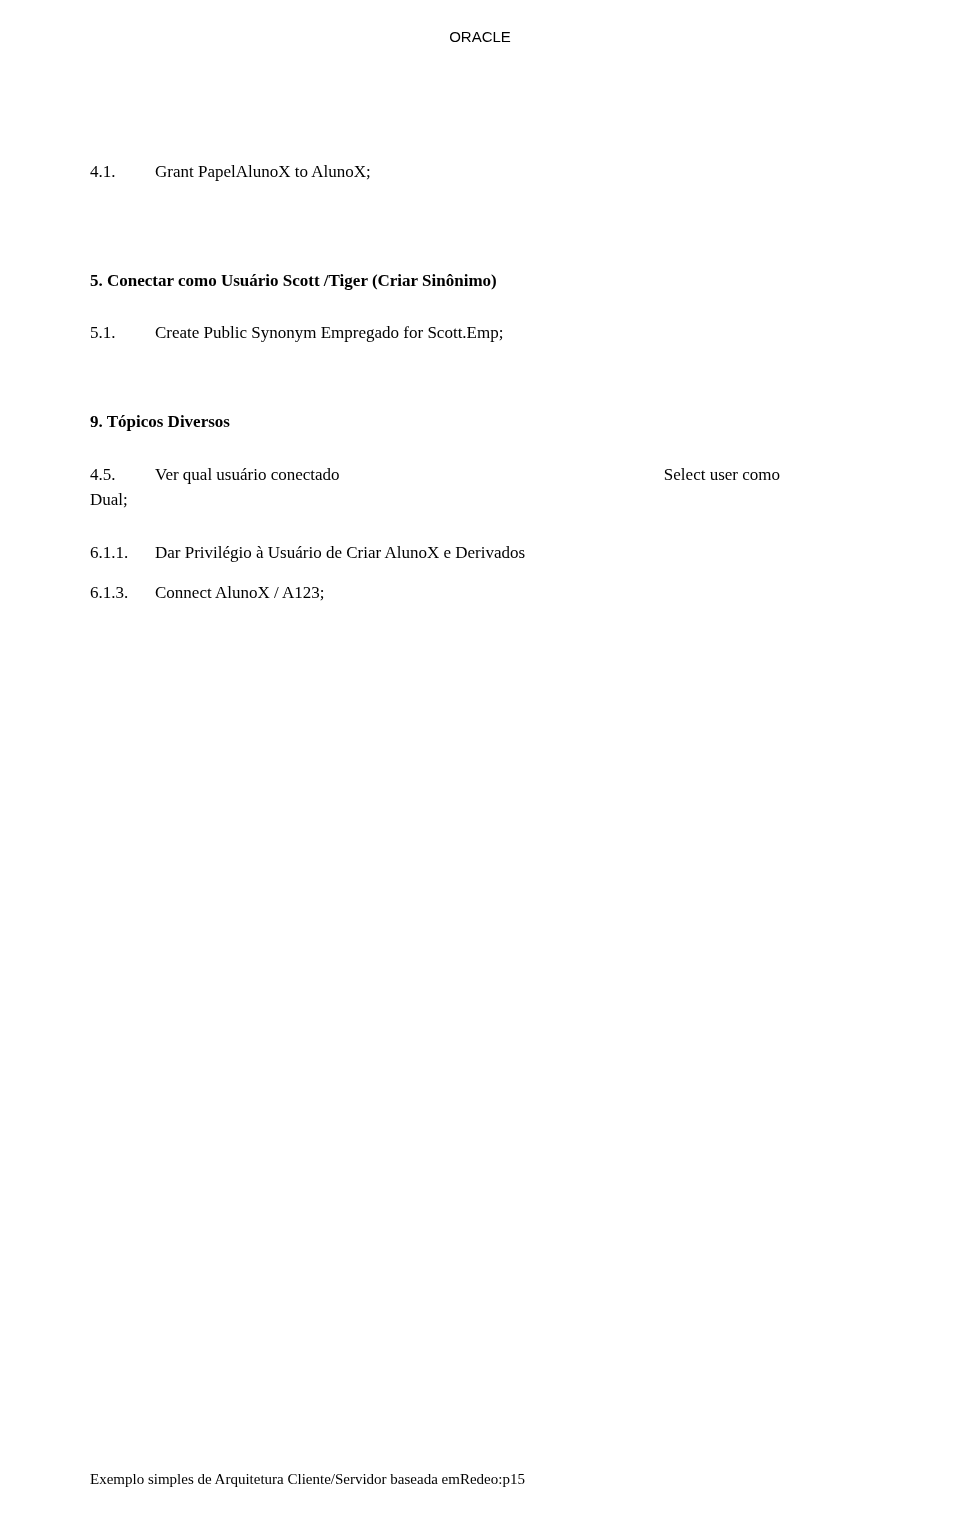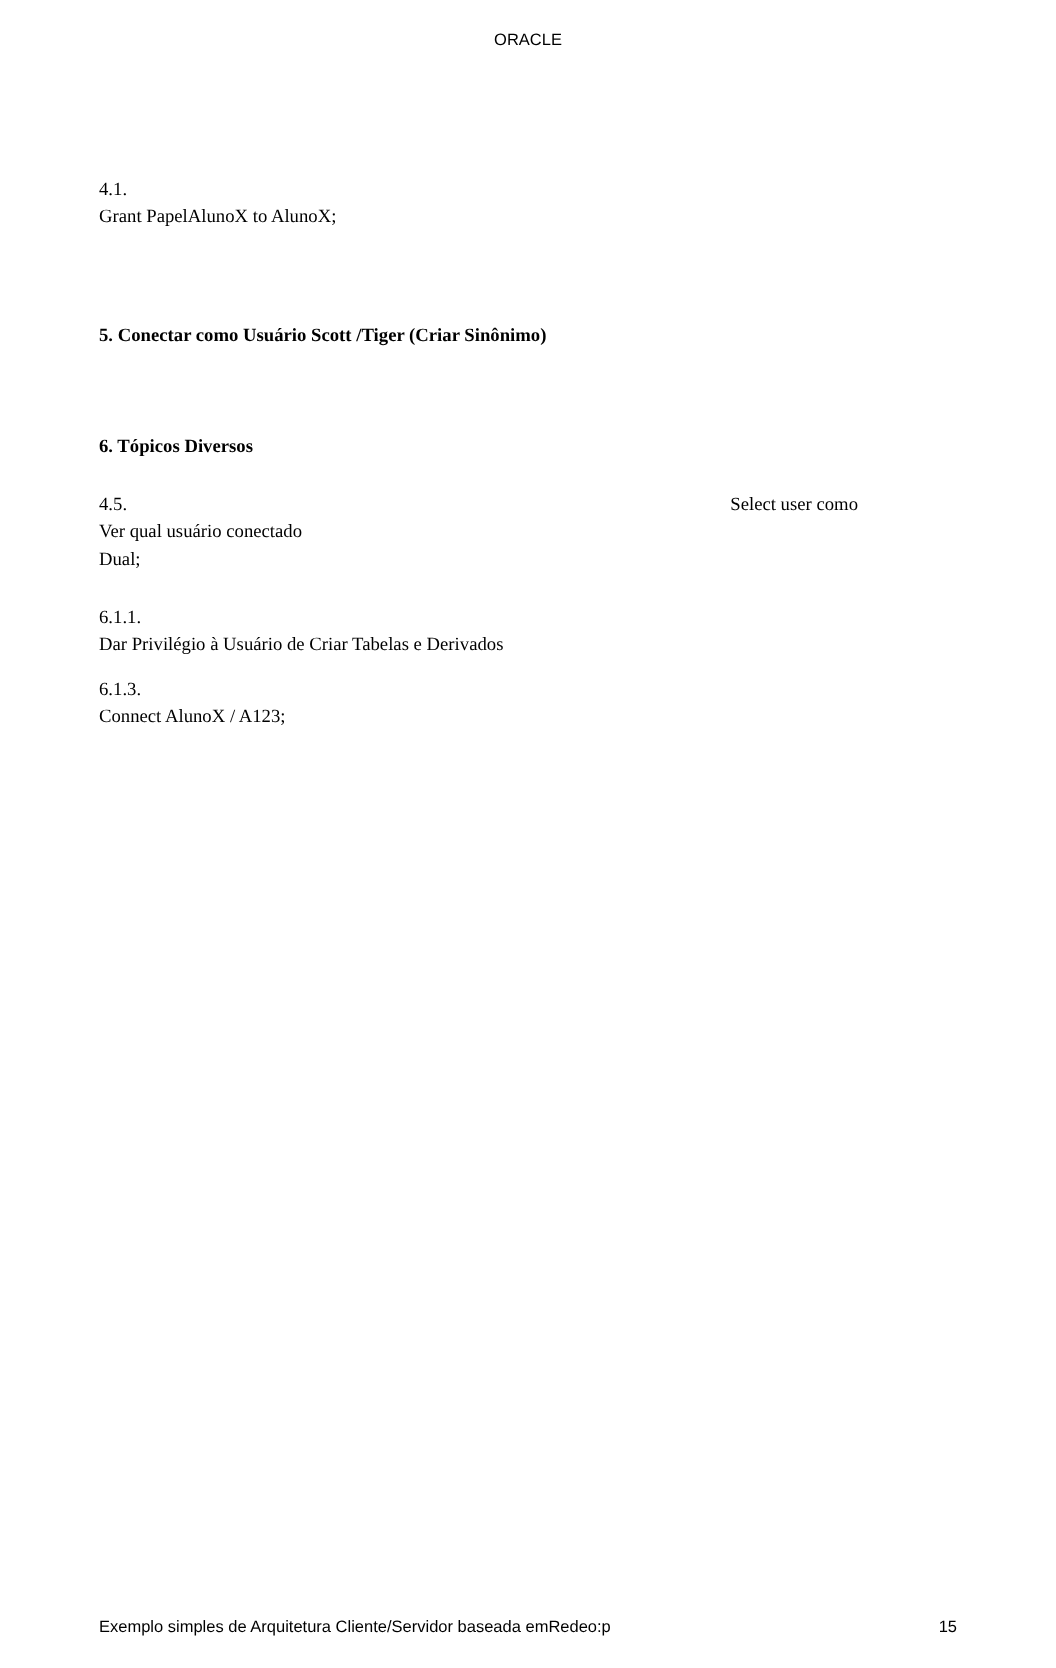--- a/index.html
+++ b/index.html
@@ -24,21 +24,20 @@
     .content {
       padding: 115px 90px 0 90px;
       font-size: 17px;
       line-height: 1.45;
     }
     .item {
       margin-bottom: 16px;
     }
     .item-row {
       display: flex;
-      flex-direction: column;
     }
     .item-num {
       min-width: 65px;
       flex-shrink: 0;
     }
     .item-text {
       flex: 1;
     }
     .bold {
       font-weight: bold;
@@ -57,24 +56,23 @@
     .dual-row {
       display: block;
       margin-top: 1px;
     }
     .footer {
       position: absolute;
       bottom: 28px;
       left: 0;
       right: 0;
       padding: 0 90px;
-      font-family: Liberation Sans, sans-serif;
+      font-family: Liberation Serif, serif;
       font-size: 15px;
       display: flex;
-      justify-content: space-between;
     }
   </style>
 </head>
 <body>
 
 <div class="page-header">
   <span>ORACLE</span>
 </div>
 
 <div class="content">
@@ -87,45 +85,51 @@
   </div>
 
   <div class="spacer-md"></div>
 
   <div class="item bold">
     <span>5.  Conectar como Usuário Scott /Tiger (Criar Sinônimo)</span>
   </div>
 
   <div class="spacer-sm"></div>
 
+  <div class="item">
+    <div class="item-row">
+      <span class="item-num">5.1.</span>
+      <span class="item-text">Create Public Synonym Empregado for Scott.Emp;</span>
+    </div>
+  </div>
 
 
   <div class="spacer-sm"></div>
 
   <div class="item bold">
-    <span>6.  Tópicos Diversos</span>
+    <span>9.  Tópicos Diversos</span>
   </div>
 
   <div class="spacer-sm"></div>
 
   <div class="item">
     <div class="item-row" style="position: relative;">
       <span class="item-num">4.5.</span>
       <span class="item-text">Ver qual usuário conectado</span>
       <span class="sel-right">Select user como</span>
     </div>
     <span class="dual-row">Dual;</span>
   </div>
 
   <div class="spacer-sm"></div>
 
   <div class="item">
     <div class="item-row">
       <span class="item-num">6.1.1.</span>
-      <span class="item-text">Dar Privilégio à Usuário de Criar Tabelas e Derivados</span>
+      <span class="item-text">Dar Privilégio à Usuário de Criar AlunoX e Derivados</span>
     </div>
   </div>
 
 
   <div class="item">
     <div class="item-row">
       <span class="item-num">6.1.3.</span>
       <span class="item-text">Connect AlunoX / A123;</span>
     </div>
   </div>

